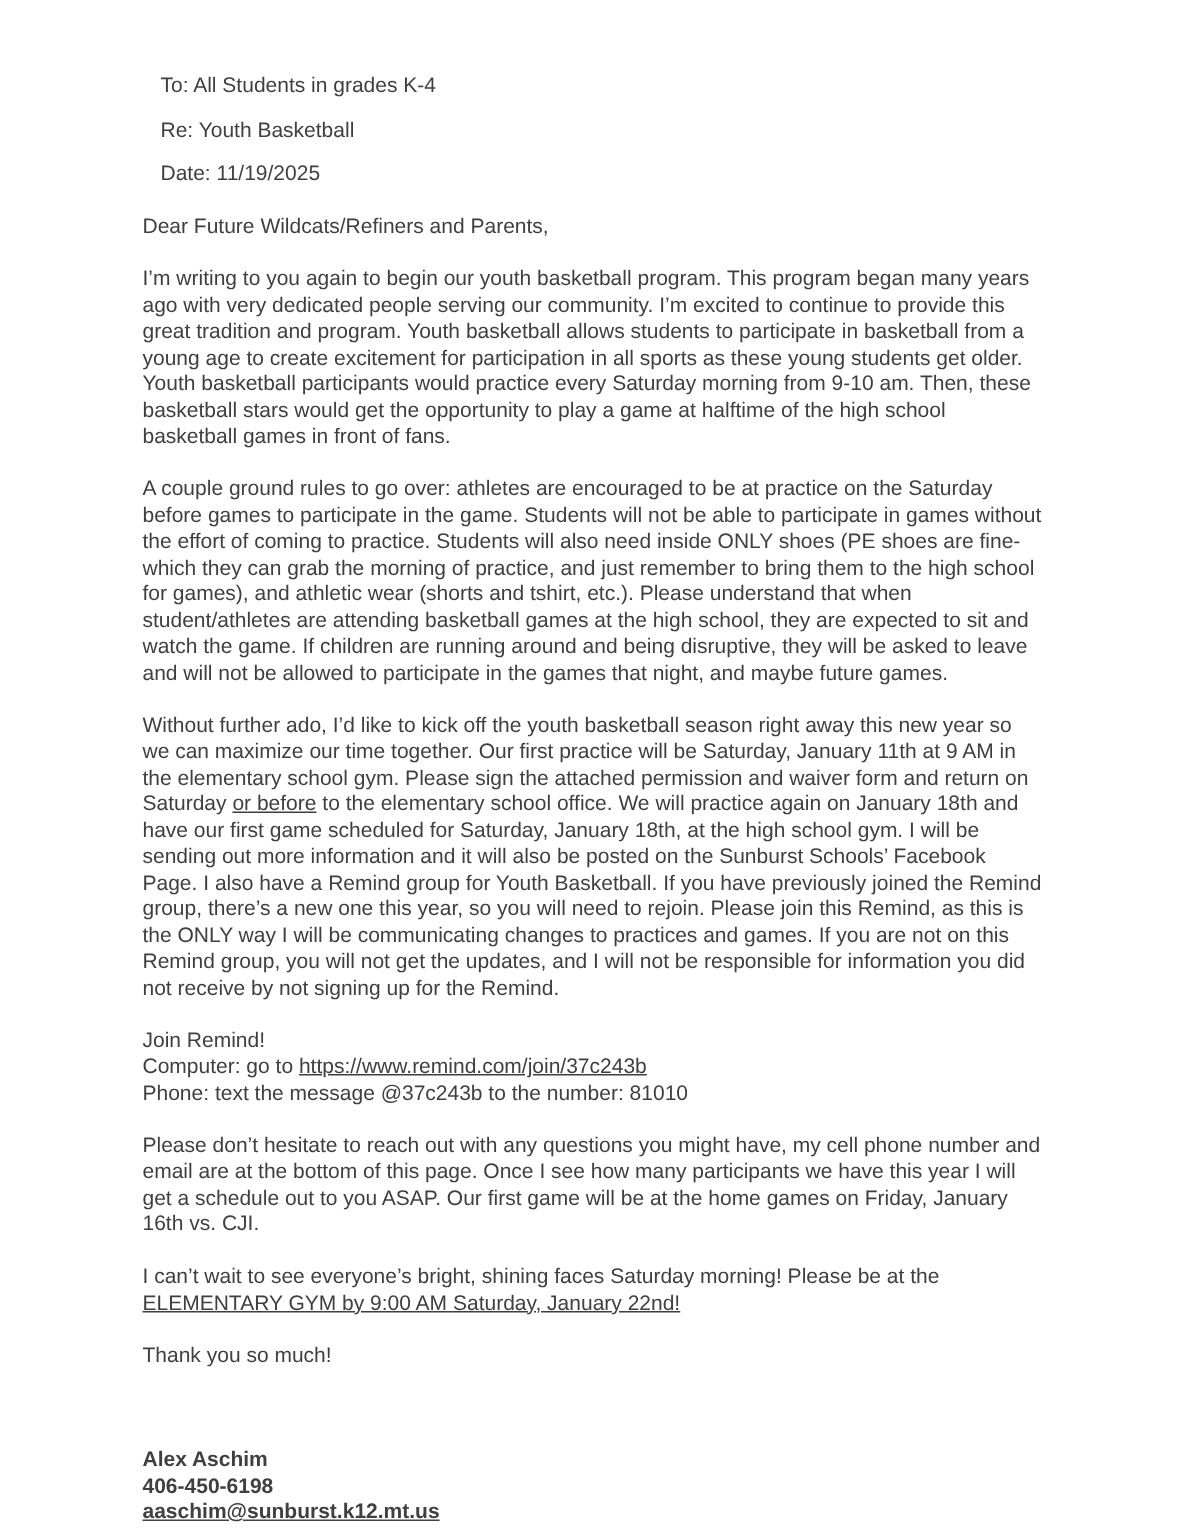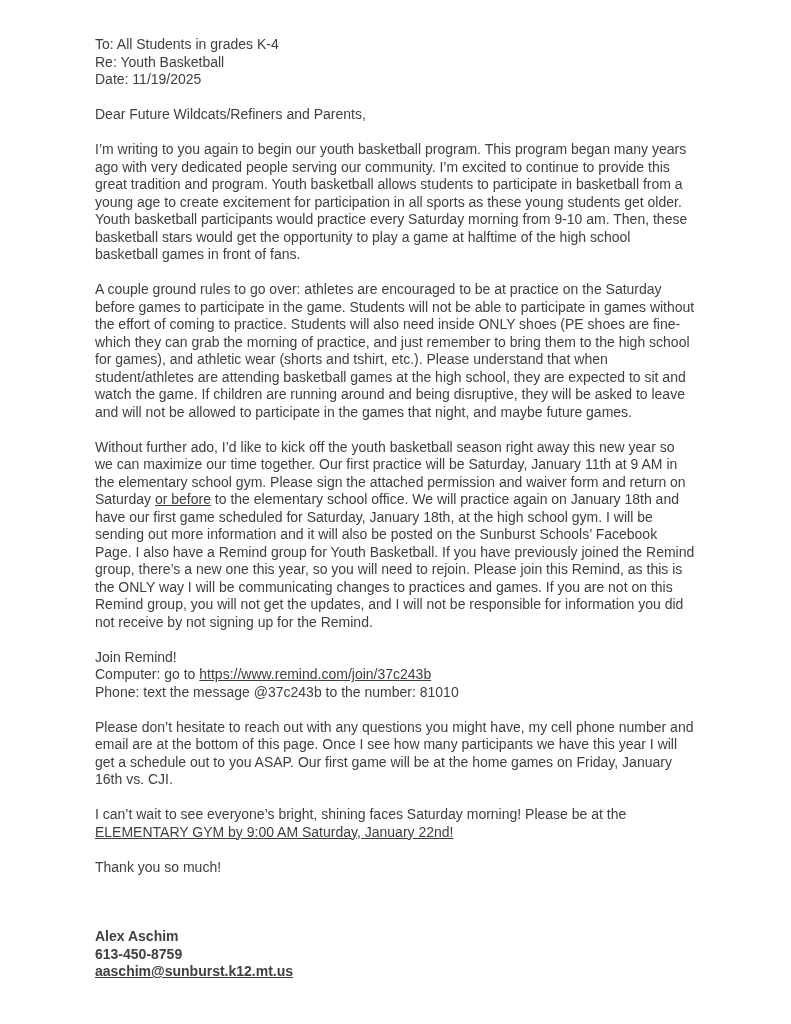--- a/index.html
+++ b/index.html
@@ -12,21 +12,21 @@
     min-height: 1024px;
     box-sizing: border-box;
     background: #ffffff;
     padding: 36px 96px 40px 95px;
     font-family: "Liberation Sans", "DejaVu Sans", sans-serif;
     font-size: 14px;
     line-height: 17.5px;
     color: #3f3f3f;
   }
   .header-block div {
-    margin: 0;
+    margin: 12px;
   }
   p, .block {
     margin: 0 0 17.5px 0;
   }
   .bold-underline {
     font-weight: normal;
     text-decoration: underline;
   }
   a.link {
     color: #404040;
@@ -67,17 +67,17 @@
   </div>
 
   <p>Please don’t hesitate to reach out with any questions you might have, my cell phone number and email are at the bottom of this page. Once I see how many participants we have this year I will get a schedule out to you ASAP. Our first game will be at the home games on Friday, January 16th vs. CJI.</p>
 
   <p><span>I can’t wait to see everyone’s bright, shining faces Saturday morning! Please be at the </span><span class="bold-underline">ELEMENTARY GYM by 9:00 AM Saturday, January 22nd!</span></p>
 
   <p class="thankyou">Thank you so much!</p>
 
   <div class="signature">
     <div>Alex Aschim</div>
-    <div>613-450-8759</div>
+    <div>406-450-6198</div>
     <div><a class="link" href="#">aaschim@sunburst.k12.mt.us</a></div>
   </div>
 
 </div>
 
 </body></html>

